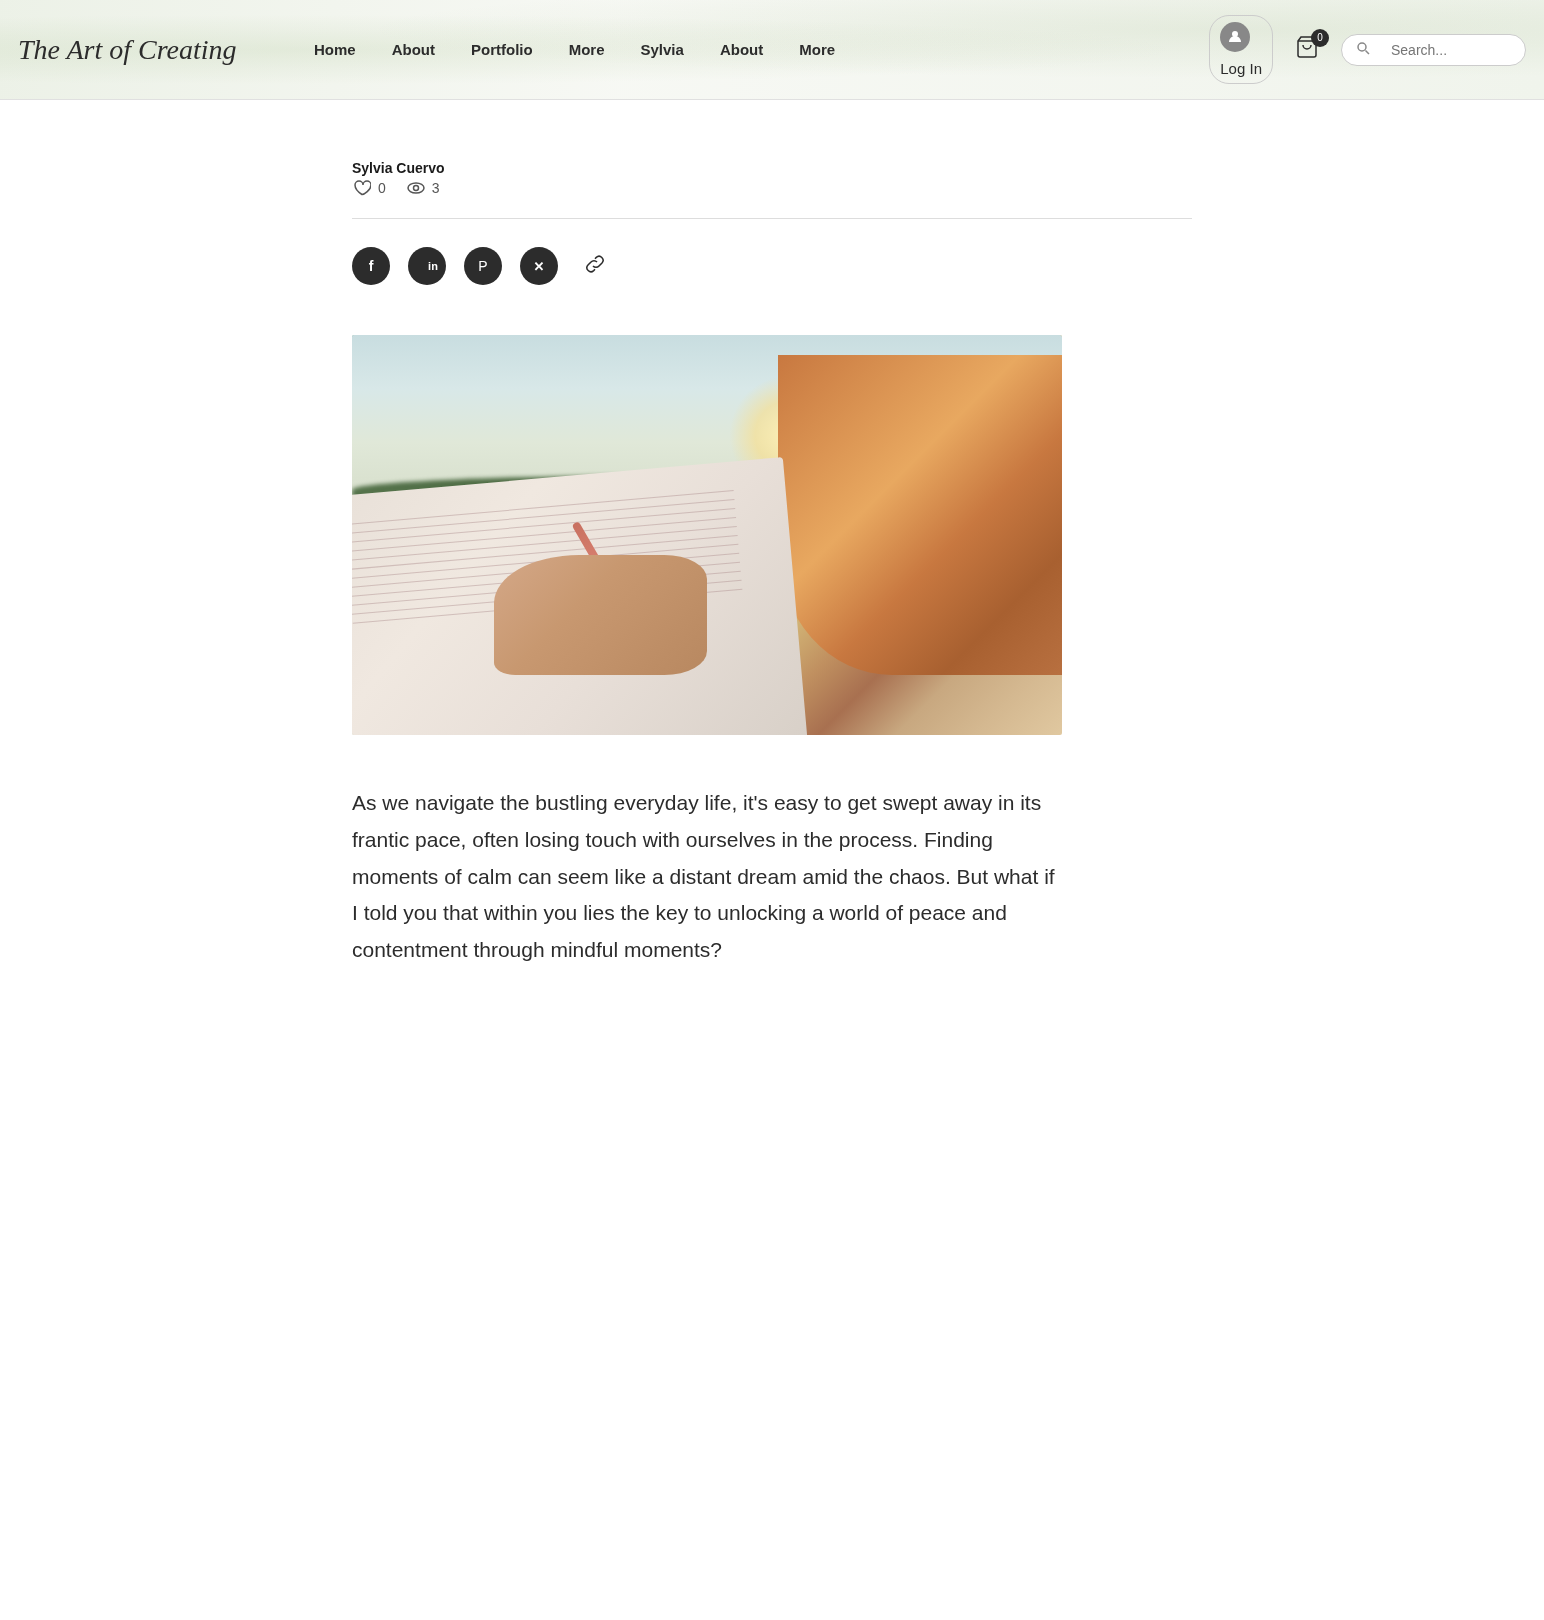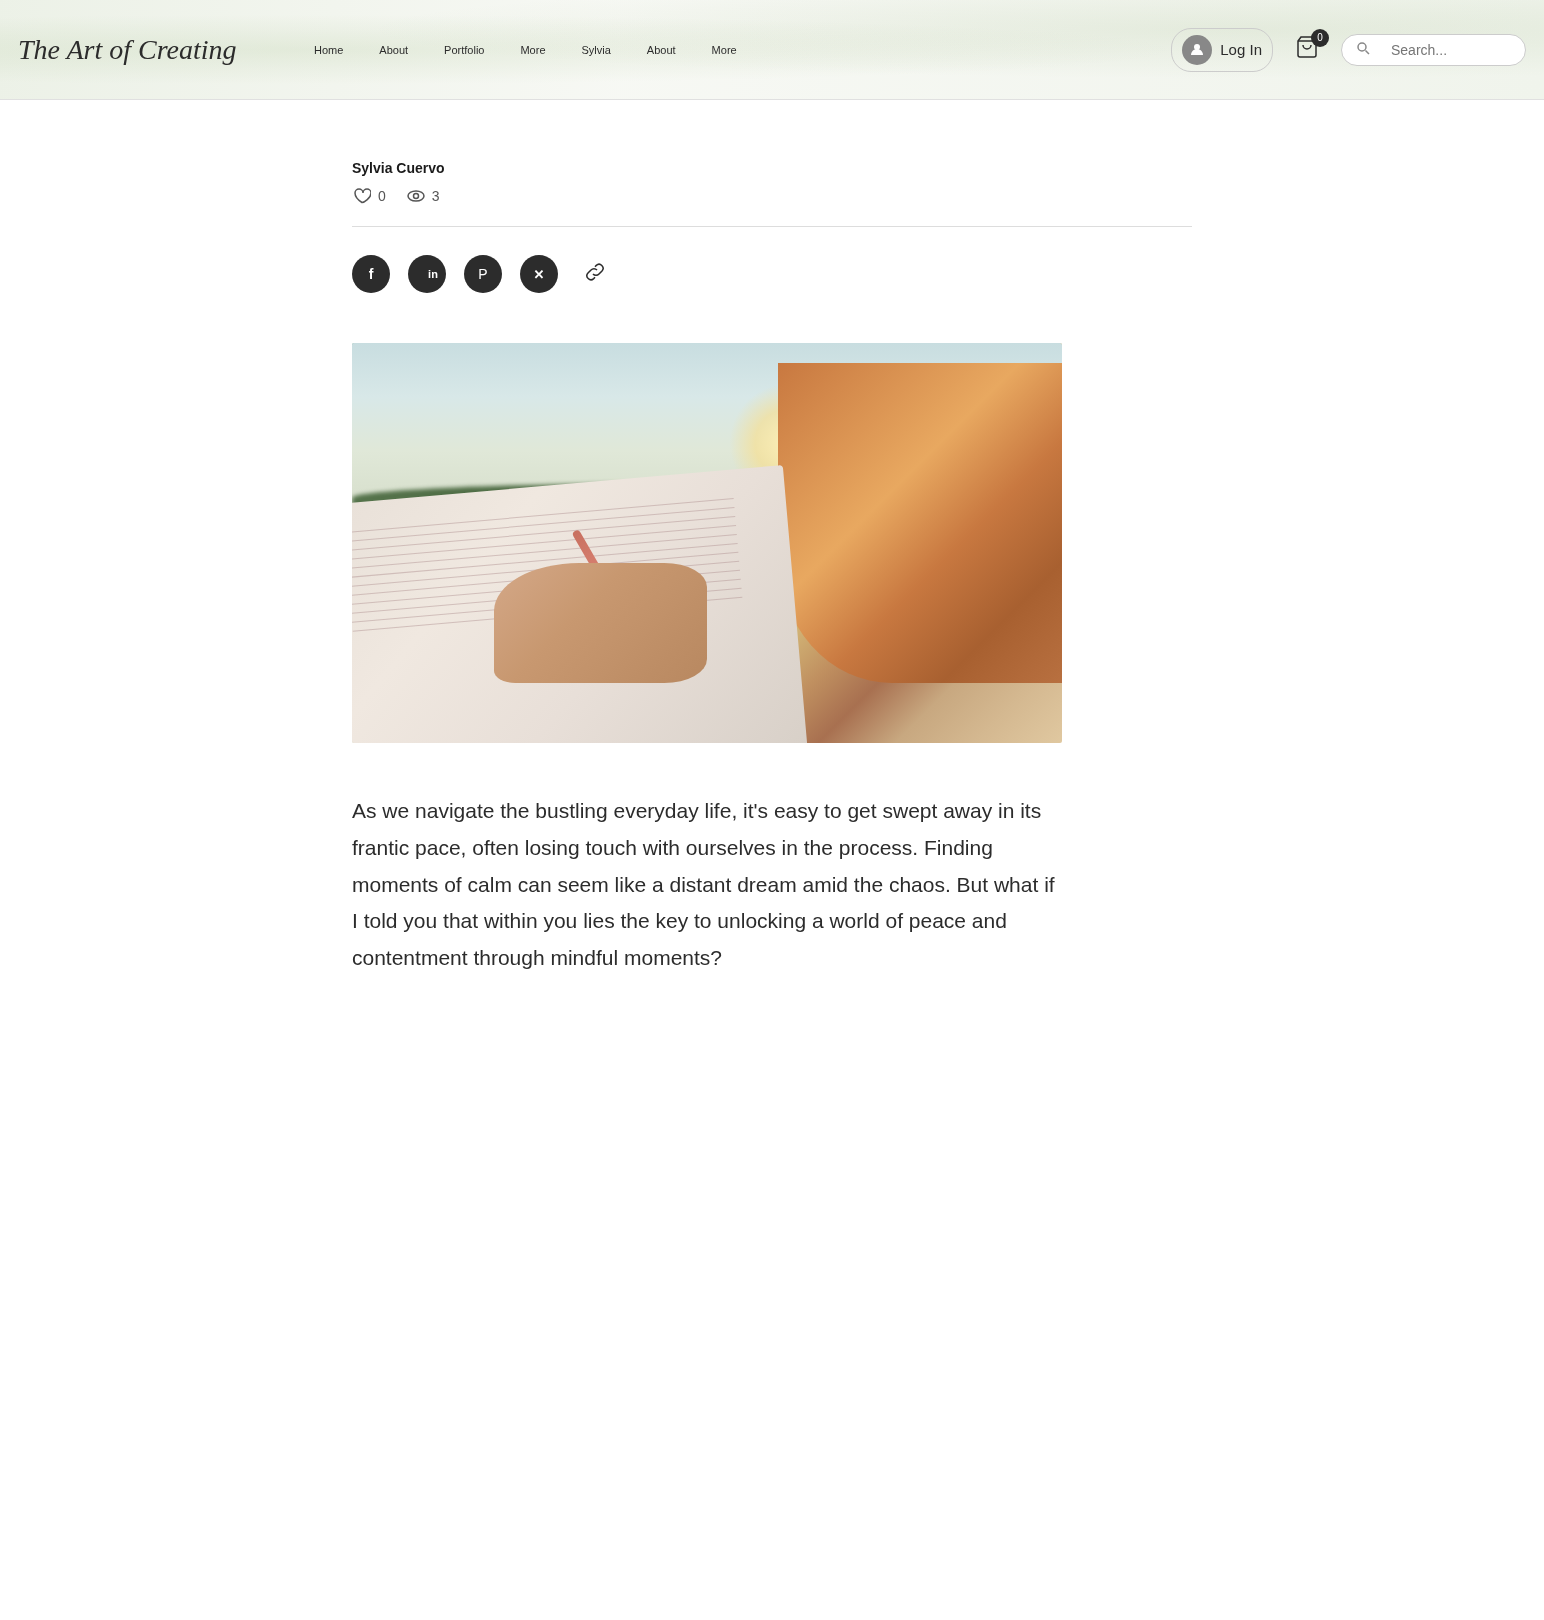--- a/index.html
+++ b/index.html
@@ -40,45 +40,47 @@
       align-items: center;
       gap: 4px;
       flex: 1;
       z-index: 1;
       position: relative;
     }
     nav a {
       text-decoration: none;
       color: #2c2c2c;
       font-family: Arial, Helvetica, sans-serif;
-      font-size: 11px;
+      font-size: 15px;
       padding: 8px 16px;
       white-space: nowrap;
       cursor: pointer;
+      font-weight: bold;
     }
     .header-right {
       display: flex;
       align-items: center;
       gap: 12px;
       z-index: 1;
       position: relative;
     }
     .login-btn {
       display: flex;
-      align-items: center;
+      align-items: flex-start;
       gap: 8px;
       background: none;
       border: none;
       cursor: pointer;
       font-family: Arial, Helvetica, sans-serif;
       font-size: 15px;
       color: #2c2c2c;
       padding: 6px 10px;
       border-radius: 20px;
       border: 1px solid #ccc;
+      flex-direction: column;
     }
     .avatar-icon {
       width: 30px; height: 30px;
       border-radius: 50%;
       background: #888;
       display: flex; align-items: center; justify-content: center;
       color: #fff; font-size: 16px;
     }
     .cart-btn {
       position: relative;
@@ -134,21 +136,21 @@
       color: #1a1a1a;
       line-height: 1.2;
       margin-bottom: 24px;
       max-width: 720px;
     }
     .author-name {
       font-family: Arial, Helvetica, sans-serif;
       font-size: 14px;
       font-weight: 700;
       color: #1a1a1a;
-      margin-bottom: 10px;
+      margin-bottom: 2px;
     }
     .article-meta {
       font-family: Arial, Helvetica, sans-serif;
       font-size: 14px;
       color: #666;
       margin-bottom: 24px;
     }
     .engagement-row {
       display: flex;
       align-items: center;

